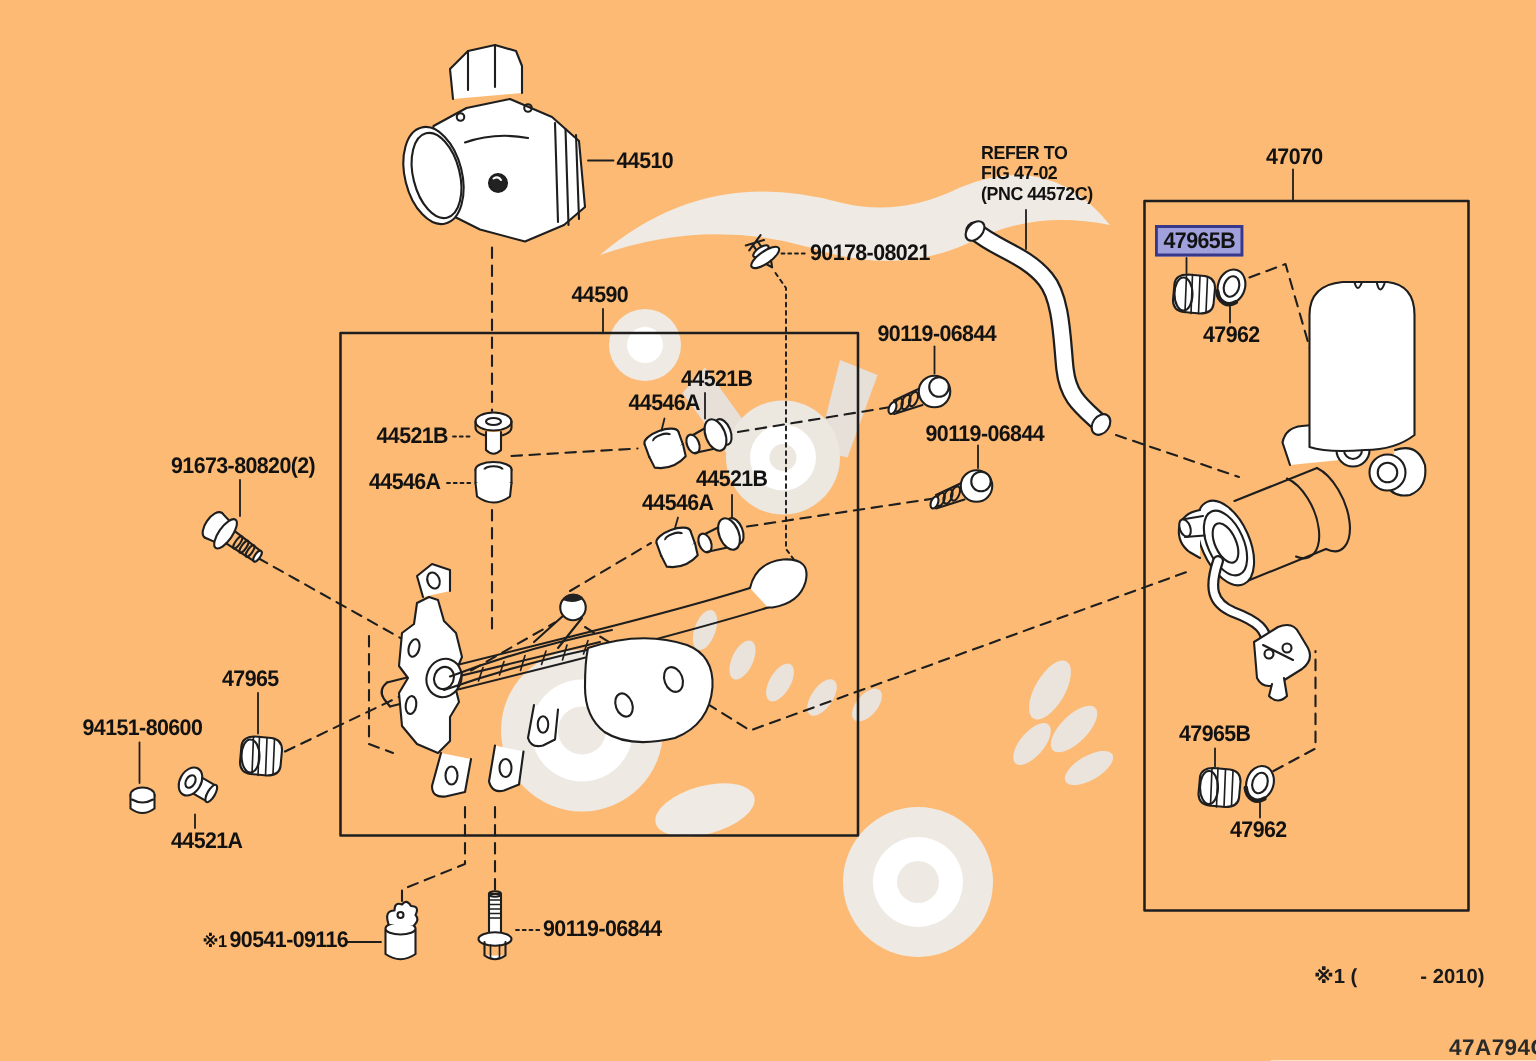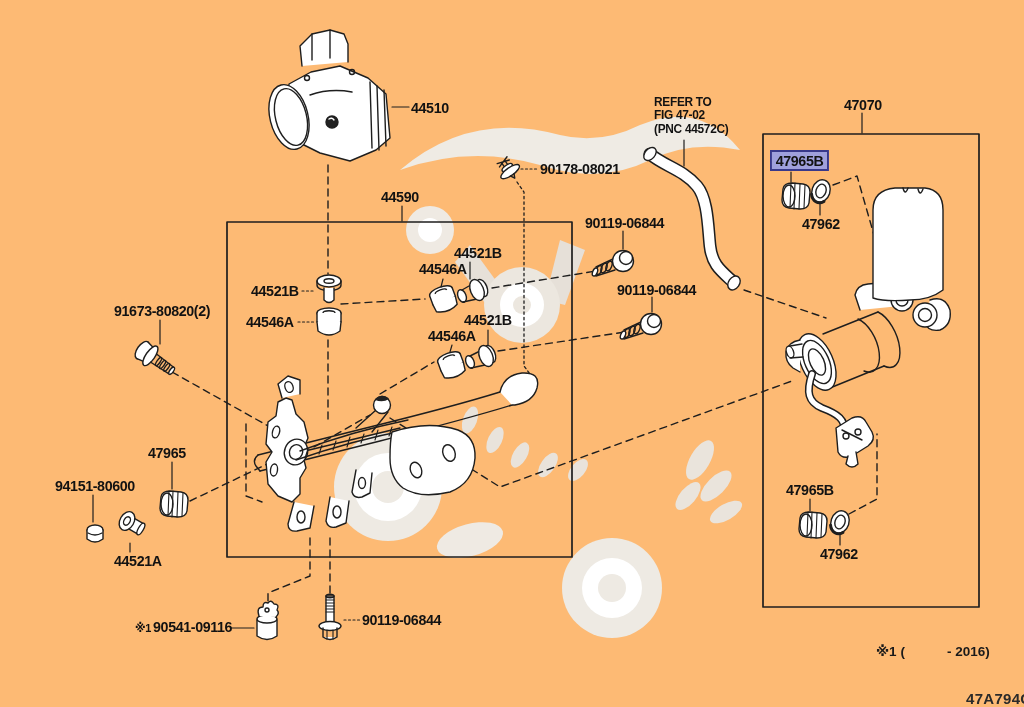--- a/index.html
+++ b/index.html
@@ -325,18 +325,18 @@
 <div class="lbl" style="left:135px;top:619px">
   <span class="prefix-sm">※1</span><span>90541-09116</span>
 </div>
 
 <div class="lbl hl" style="left: 770px; top: 150px; background: rgb(159, 160, 220); border-color: rgb(56, 56, 138);">47965B</div>
 <div class="lbl" style="left:802px;top:216px">47962</div>
 <div class="lbl" style="left:786px;top:482px">47965B</div>
 <div class="lbl" style="left:820px;top:546px">47962</div>
 
 <div class="note" style="left:876px;top:643px">
-  <span>※1 (</span><span class="gap"></span><span>- 2016)</span>
+  <span>※1 (</span><span class="gap"></span><span>- 2010)</span>
 </div>
 
 <div class="code" style="left:966px;top:690px">47A794C</div>
 
 </div>
 
 </body></html>

